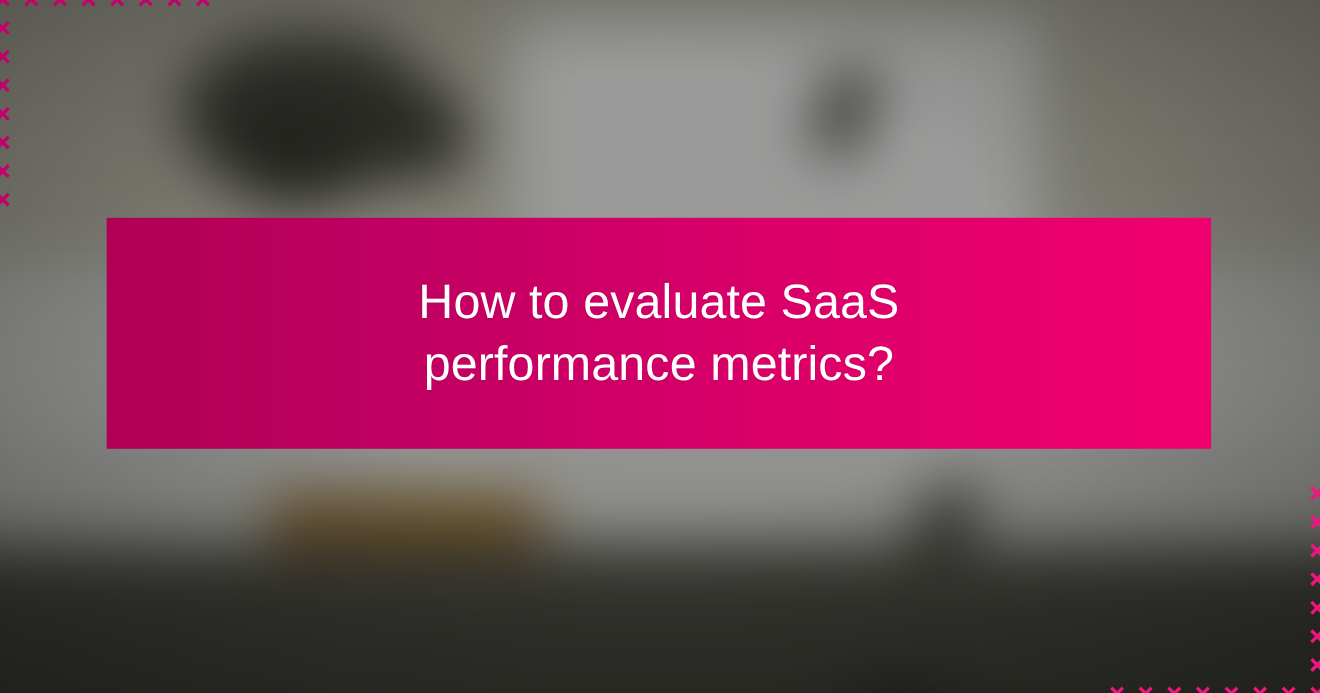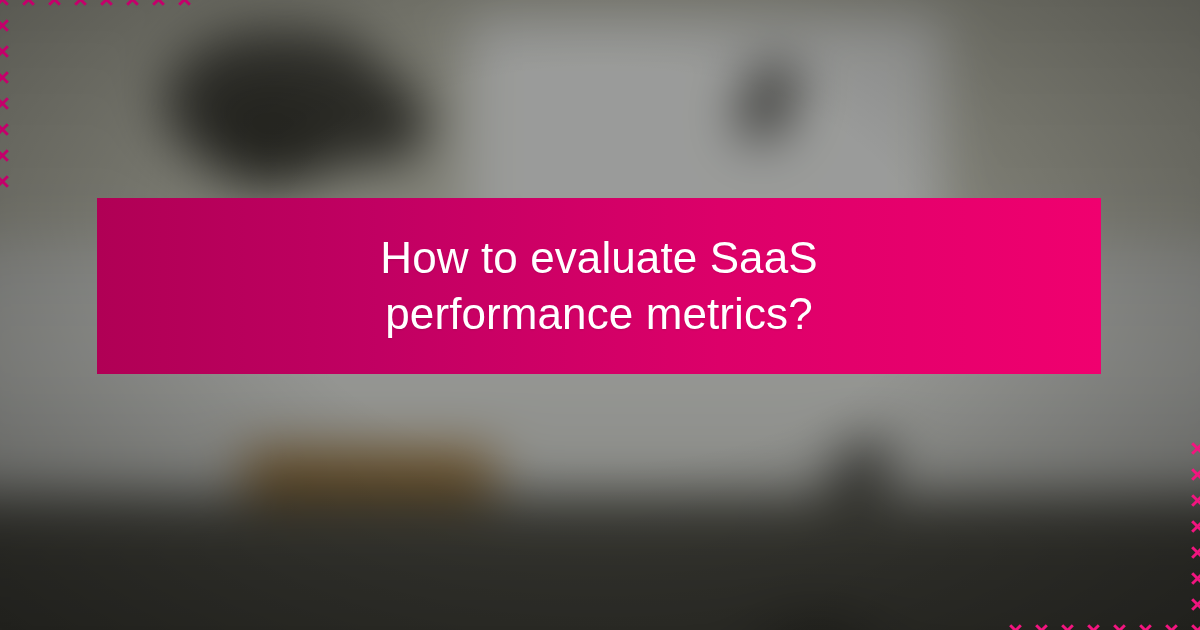--- a/index.html
+++ b/index.html
@@ -169,21 +169,21 @@
 
   #deco-top-left  { left: 0; top: 0; width: 230px; height: 230px; color: #c4006b; }
   #deco-bot-right { right: 0; bottom: 0; width: 230px; height: 230px; color: #f2157f; }
 
   
   #banner {
     position: absolute;
     left: 97px;
     top: 198px;
     width: 1004px;
-    height: 176px;
+    height: 210px;
     background: linear-gradient(90deg, #b00055 0%, #c10062 28%, #dc0069 62%, #f0006f 100%);
     display: flex;
     align-items: center;
     justify-content: center;
     box-sizing: border-box;
     padding: 0 46px;
   }
   #banner-title {
     color: #ffffff;
     font-family: "Liberation Sans", sans-serif;

